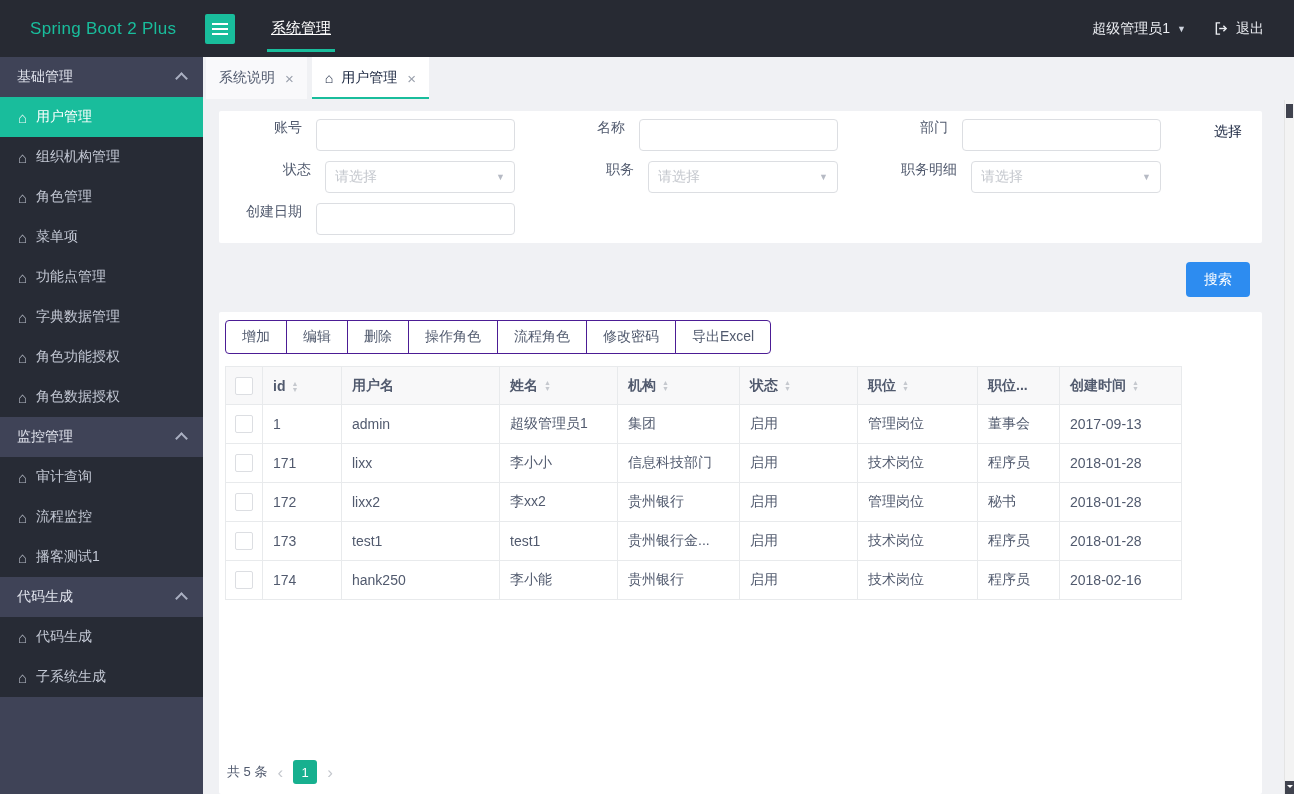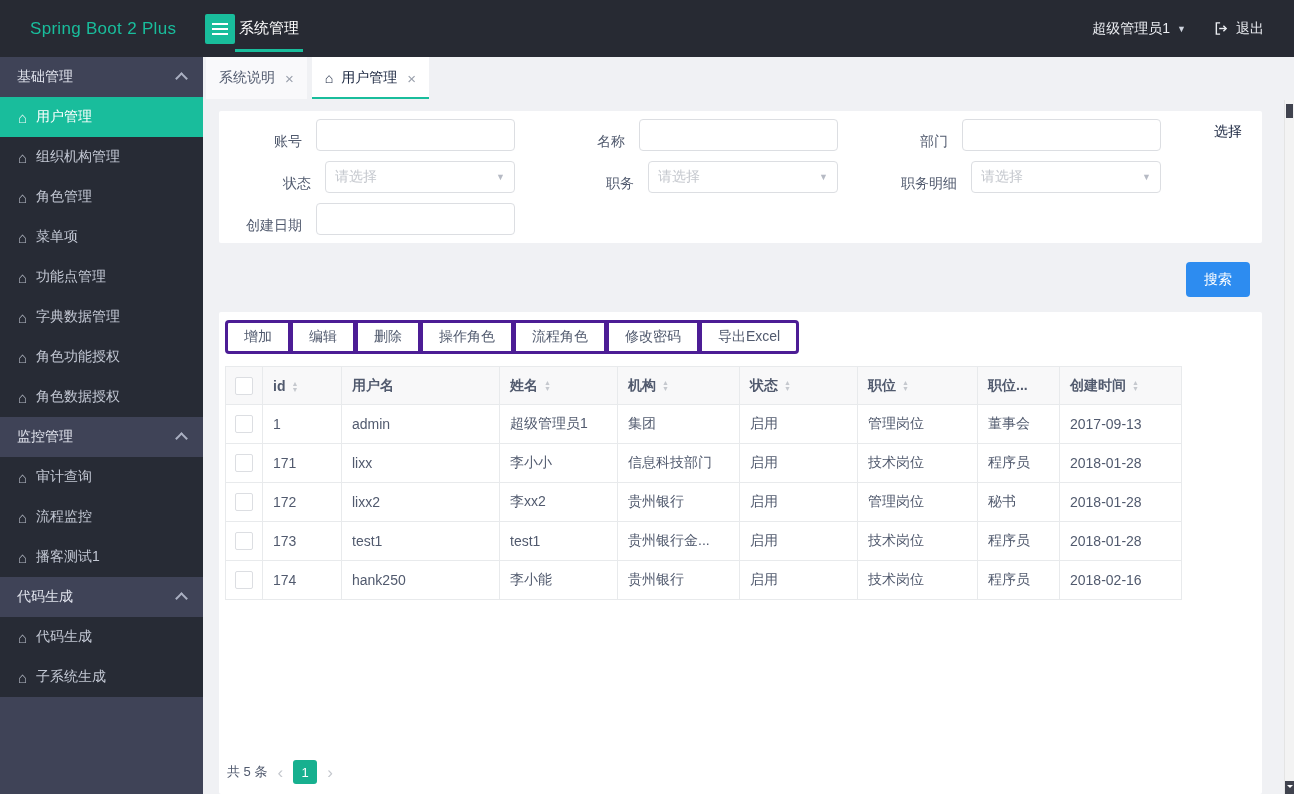--- a/index.html
+++ b/index.html
@@ -8,21 +8,21 @@
 
   
   .topbar{position:absolute;top:0;left:0;width:100%;height:57px;background:var(--header-bg,#272a33);
           display:flex;align-items:center;color:#fff;z-index:20;}
   .logo{flex:0 0 203px;width:203px;box-sizing:border-box;padding-left:30px;color:var(--accent,#19bd9c);
         font-size:17px;font-weight:500;letter-spacing:.3px;}
   .menu-toggle{width:30px;height:30px;background:var(--accent,#19bd9c);border:none;border-radius:2px;
         margin-left:2px;display:flex;flex-direction:column;align-items:center;justify-content:center;
         gap:3px;cursor:pointer;}
   .menu-toggle .bar{width:16px;height:2px;background:#fff;}
-  .top-nav{height:100%;display:flex;}
+  .top-nav{height:100%;margin-left:32px;display:flex;text-decoration:underline;}
   .top-nav-item{position:relative;height:100%;display:flex;align-items:center;padding:0 4px;
         font-size:15px;color:#fff;cursor:pointer;}
   .top-nav-item.active::after{content:"";position:absolute;left:0;right:0;bottom:5px;height:3px;
         background:var(--accent,#19bd9c);}
   .top-spacer{flex:1;}
   .user-dd{display:flex;align-items:center;gap:7px;font-size:14px;color:#ebedf2;margin-right:28px;cursor:pointer;}
   .user-dd .caret{font-size:9px;color:#cdd2dd;}
   .logout{display:flex;align-items:center;gap:7px;font-size:14px;color:#ebedf2;margin-right:30px;cursor:pointer;}
   .logout svg{display:block;}
 
@@ -49,39 +49,39 @@
   .tab-home{font-size:14px;}
 
   .content{position:absolute;top:42px;left:0;right:10px;bottom:0;box-sizing:border-box;
         padding:12px 22px 0 16px;}
   .panel{background:#fff;border-radius:2px;}
 
   
   .form-panel{padding:8px 12px;box-sizing:border-box;}
   .form-row{display:flex;align-items:center;margin-bottom:10px;}
   .form-row:last-child{margin-bottom:0;}
-  .ffield{display:flex;align-items:flex-end;width:284px;margin-right:39px;flex:0 0 auto;}
+  .ffield{display:flex;align-items:flex-start;width:284px;margin-right:39px;flex:0 0 auto;}
   .flabel{width:94px;box-sizing:border-box;padding-right:14px;text-align:right;font-size:14px;color:#515a6e;}
   .finput{flex:1;height:32px;box-sizing:border-box;border:1px solid #dcdee2;border-radius:4px;
         background:#fff;padding:0 8px;font-size:14px;color:#515a6e;outline:none;}
   .fselect{flex:1;height:32px;box-sizing:border-box;border:1px solid #dcdee2;border-radius:4px;
         background:#fff;display:flex;align-items:center;justify-content:space-between;
         padding:0 9px;color:#c5c8ce;font-size:14px;cursor:pointer;}
   .fselect .dd{color:#b6bac4;font-size:9px;}
   .choose-link{margin-left:14px;font-size:14px;color:#17233d;cursor:pointer;align-self:flex-start;line-height:24px;}
 
   
   .search-row{height:69px;position:relative;}
   .btn-search{position:absolute;right:12px;top:19px;width:64px;height:35px;background:var(--primary,#2d8cf0);
         border:none;border-radius:4px;color:#fff;font-size:14px;cursor:pointer;}
 
   
   .table-panel{position:relative;height:482px;box-sizing:border-box;padding:8px 6px;}
   .toolbar{display:flex;}
-  .tbtn{height:34px;padding:0 16px;background:#fff;border:3px solid #4c1d95;color:#515a6e;
+  .tbtn{height:34px;padding:0 16px;background:#fff;border:1px solid #4c1d95;color:#515a6e;
         font-size:14px;margin-left:-1px;cursor:pointer;}
   .tbtn:first-child{margin-left:0;border-radius:4px 0 0 4px;}
   .tbtn:last-child{border-radius:0 4px 4px 0;}
 
   table.grid{border-collapse:collapse;margin-top:12px;table-layout:fixed;width:956px;}
   .grid th,.grid td{border:1px solid #e8eaec;font-size:14px;color:#515a6e;padding:0 10px;
         text-align:left;overflow:hidden;white-space:nowrap;text-overflow:ellipsis;box-sizing:border-box;}
   .grid th{background:#f8f8f9;height:38px;font-weight:bold;}
   .grid td{height:39px;background:#fff;}
   .grid th.sel,.grid td.sel{padding:0;text-align:center;}

